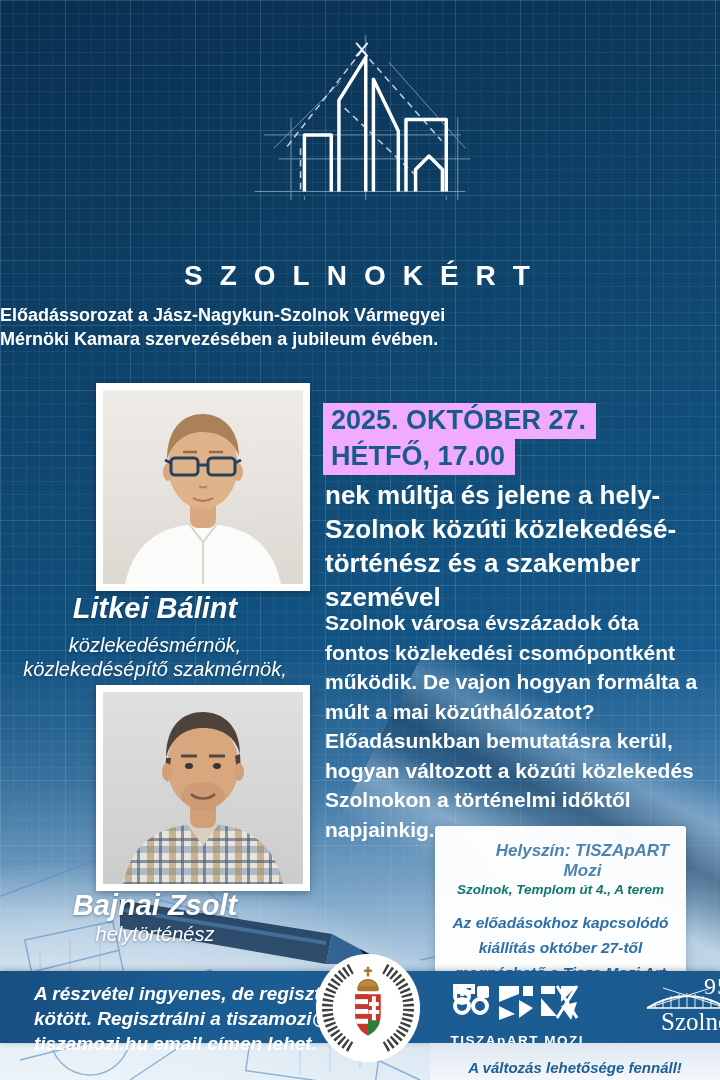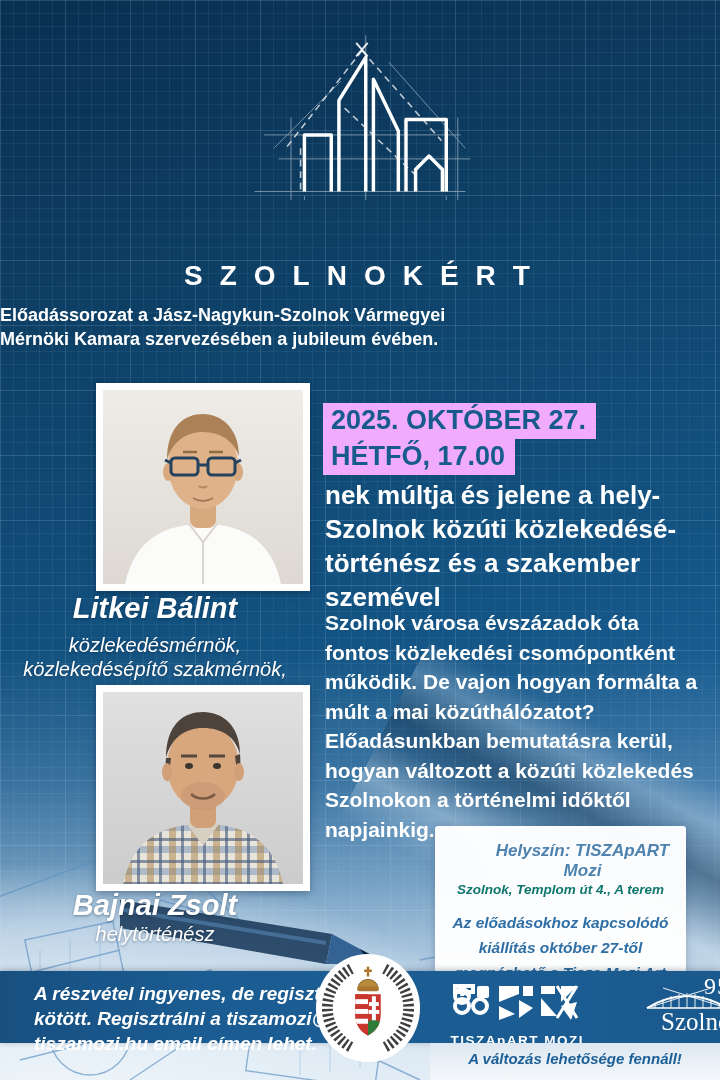--- a/index.html
+++ b/index.html
@@ -68,21 +68,21 @@
   .crest{position:absolute;left:314px;top:952px;width:108px;height:112px;}
   .tiszapart{position:absolute;left:448px;top:984px;width:136px;text-align:center;}
   .tiszapart svg{display:block;margin:0 auto;}
   .tiszapart-label{margin-top:13px;font-size:13.5px;font-weight:bold;letter-spacing:1.5px;color:#fff;text-align:right;}
   .szolnok{position:absolute;left:631px;top:976px;width:112px;text-align:right;font-family:"Liberation Serif",serif;}
   .szolnok-950{font-size:24px;letter-spacing:1px;margin-left:34px;line-height:20px;}
   .szolnok-bridge{display:block;margin:-14px auto 0 auto;}
   .szolnok-name{font-size:25px;margin-top:-4px;}
   .tagline-strip{position:absolute;left:430px;right:0;top:1043px;height:37px;
     background:linear-gradient(to bottom,#dde7f1,#f5f8fb);}
-  .tagline{margin-top:7px;text-align:center;font-size:15px;font-weight:bold;font-style:italic;color:#1c5f97;}
+  .tagline{margin-top:16px;text-align:center;font-size:15px;font-weight:bold;font-style:italic;color:#1c5f97;}
 </style>
 </head>
 <body>
 
 <div class="poster">
 
   <div class="bg-base"></div>
   <div class="bg-grid"></div>
   <div class="bg-light"></div>
 

